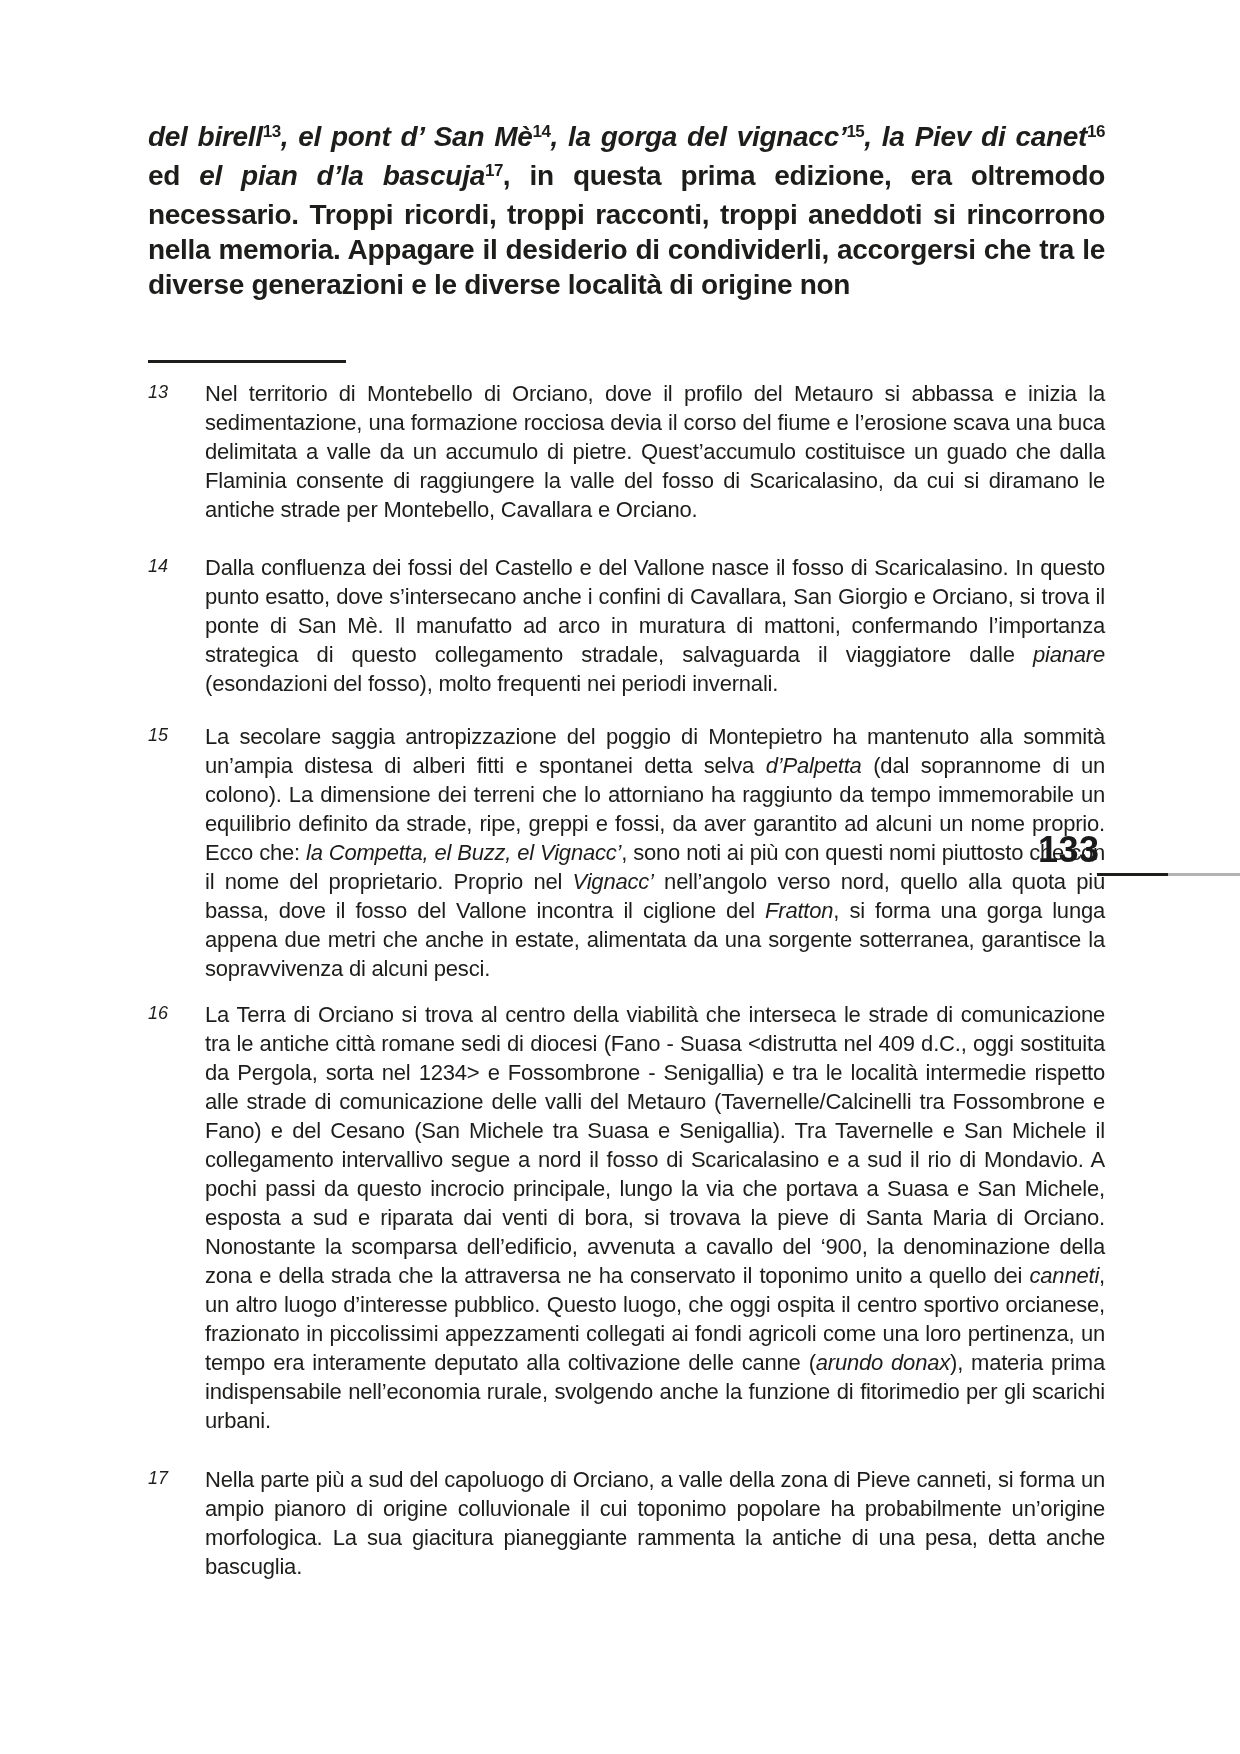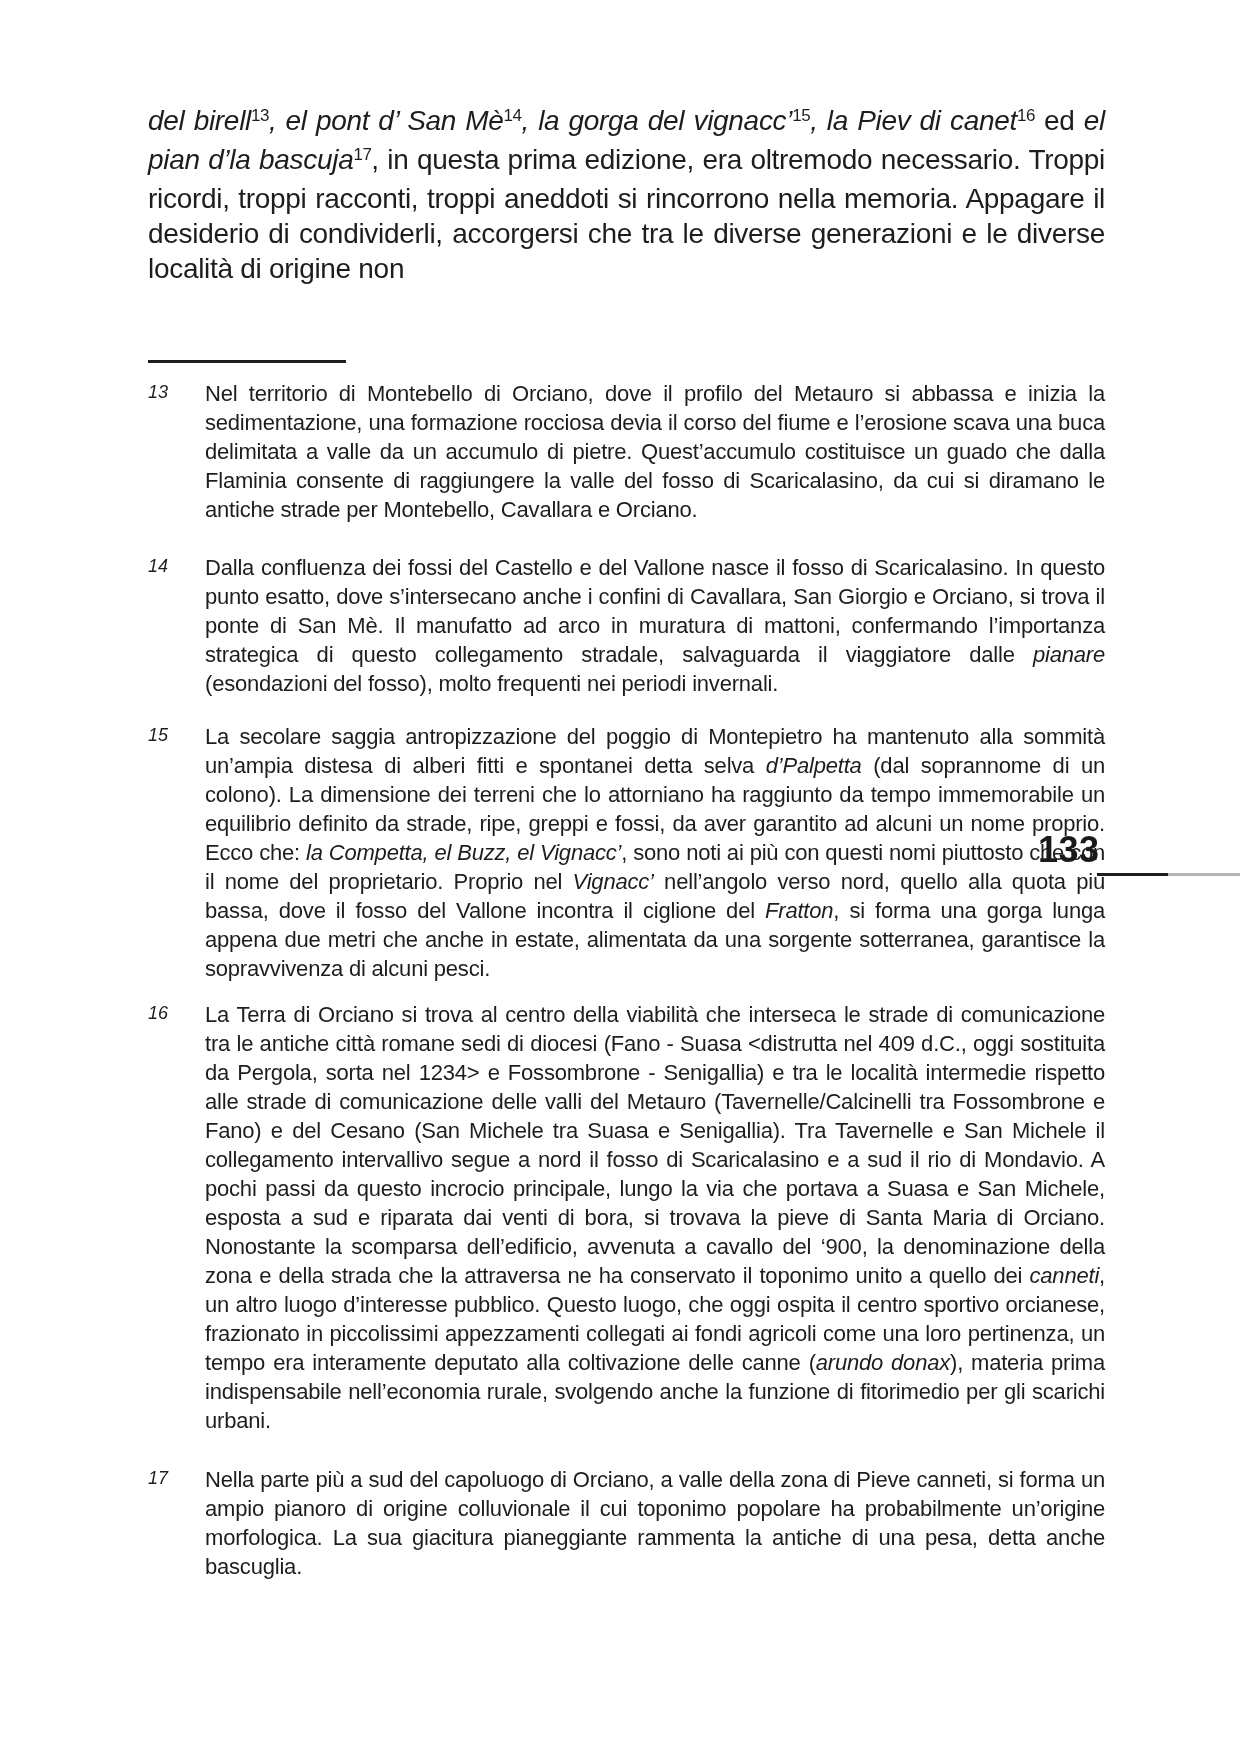--- a/index.html
+++ b/index.html
@@ -11,27 +11,28 @@
     height: 1754px;
     background: #ffffff;
     position: relative;
     font-family: "Liberation Sans", sans-serif;
     color: #1d1d1b;
     overflow: hidden;
   }
   .main-par {
     position: absolute;
     left: 148px;
-    top: 103px;
+    top: 119px;
     width: 957px;
     font-size: 28px;
     line-height: 35px;
     text-align: justify;
     letter-spacing: -0.3px;
     hyphens: auto;
+    font-weight: bold;
     -webkit-hyphens: auto;
   }
   .it { font-style: italic; }
   .sup {
     font-size: 17px;
     position: relative;
     top: -9px;
     font-style: normal;
     letter-spacing: -0.5px;
   }

